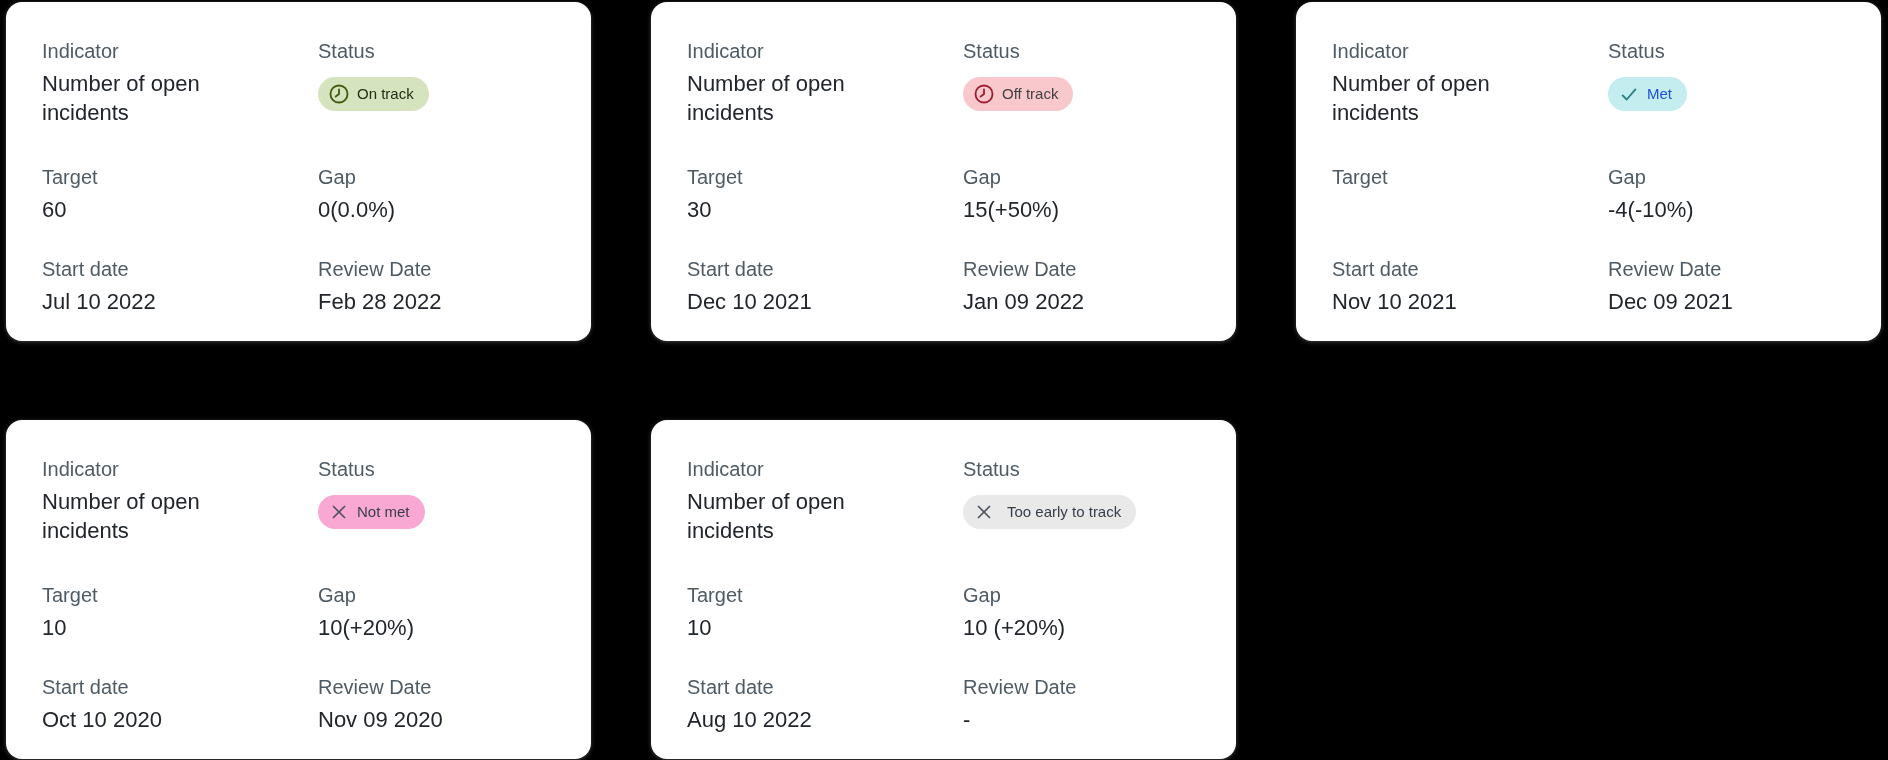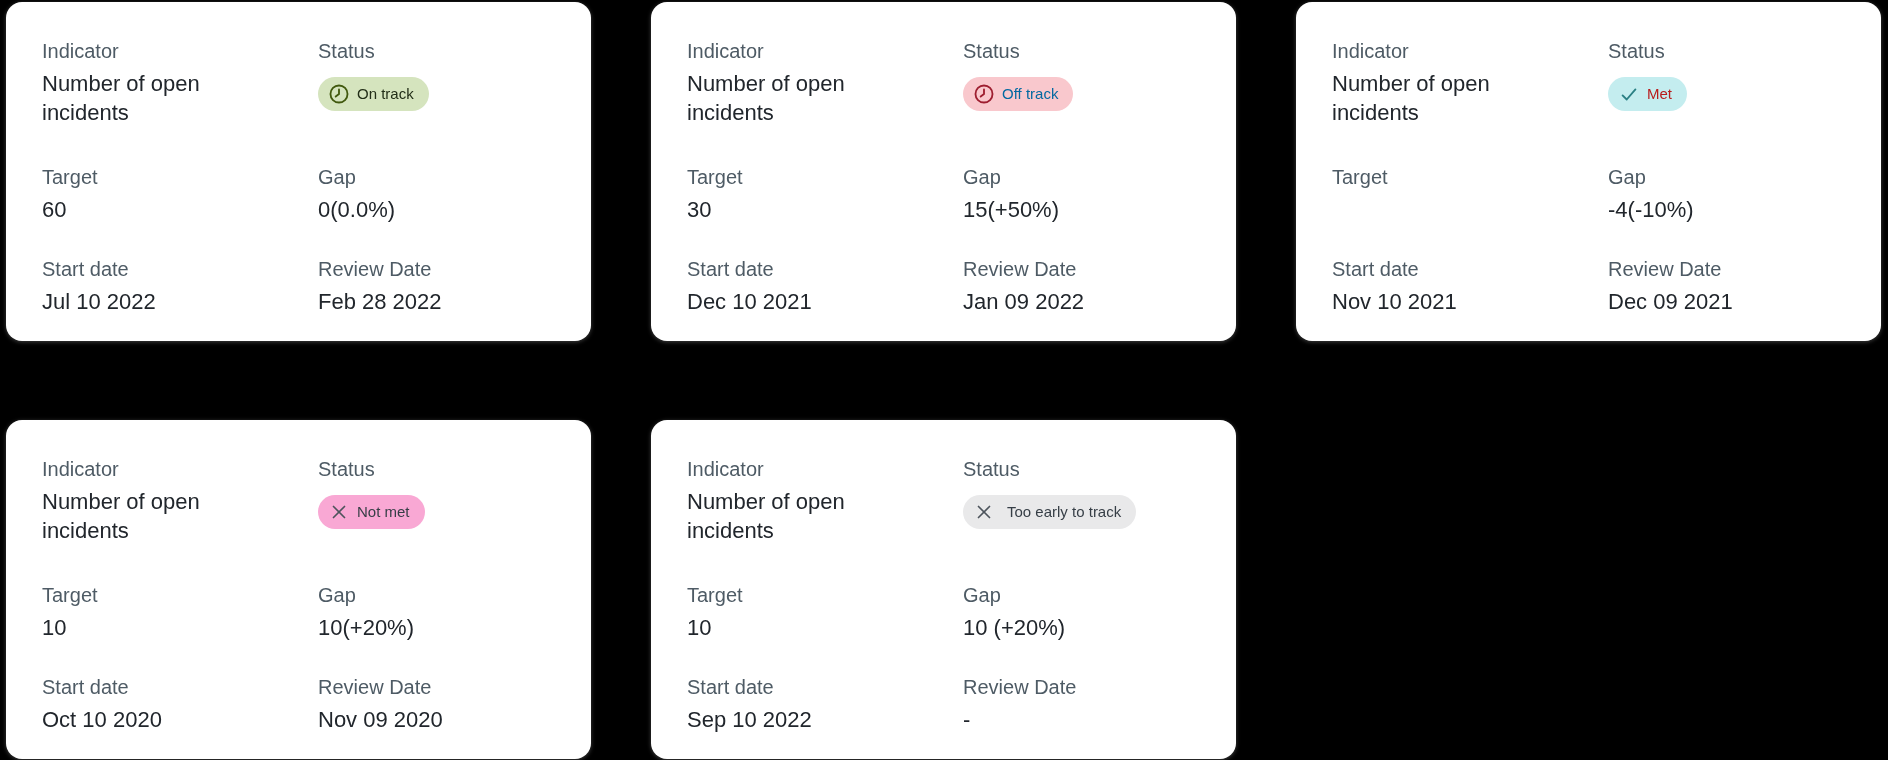--- a/index.html
+++ b/index.html
@@ -98,21 +98,21 @@
     </div>
   </div>
 
   <div class="card">
     <div>
       <div class="field-label">Indicator</div>
       <div class="field-value indicator-value">Number of open incidents</div>
     </div>
     <div>
       <div class="field-label">Status</div>
-      <span class="status-badge" style="background-color: rgb(249, 200, 205); color: #0369a1;">
+      <span class="status-badge" style="background-color: rgb(249, 200, 205); color: #404040;">
         <svg viewBox="0 0 24 24" style="stroke: rgb(158, 30, 48);">
             <circle cx="12" cy="12" r="9.3"></circle>
             <polyline points="12 7 12 12 8.4 14.8"></polyline>
           </svg>
         <span>Off track</span>
       </span>
     </div>
     <div>
       <div class="field-label">Target</div>
       <div class="field-value">30</div>
@@ -131,21 +131,21 @@
     </div>
   </div>
 
   <div class="card">
     <div>
       <div class="field-label">Indicator</div>
       <div class="field-value indicator-value">Number of open incidents</div>
     </div>
     <div>
       <div class="field-label">Status</div>
-      <span class="status-badge" style="background-color: rgb(196, 237, 239); color: #b91c1c;">
+      <span class="status-badge" style="background-color: rgb(196, 237, 239); color: #1d4ed8;">
         <svg viewBox="0 0 24 24" style="stroke: rgb(42, 128, 132);">
             <polyline points="5 13.5 9.5 18 19 7"></polyline>
           </svg>
         <span>Met</span>
       </span>
     </div>
     <div>
       <div class="field-label">Target</div>
     </div>
     <div>
@@ -213,21 +213,21 @@
     <div>
       <div class="field-label">Target</div>
       <div class="field-value">10</div>
     </div>
     <div>
       <div class="field-label">Gap</div>
       <div class="field-value">10 (+20%)</div>
     </div>
     <div>
       <div class="field-label">Start date</div>
-      <div class="field-value">Sep 10 2022</div>
+      <div class="field-value">Aug 10 2022</div>
     </div>
     <div>
       <div class="field-label">Review Date</div>
       <div class="field-value">-</div>
     </div>
   </div>
 
   <div class="card hidden-slot"></div>
 
 </div>

